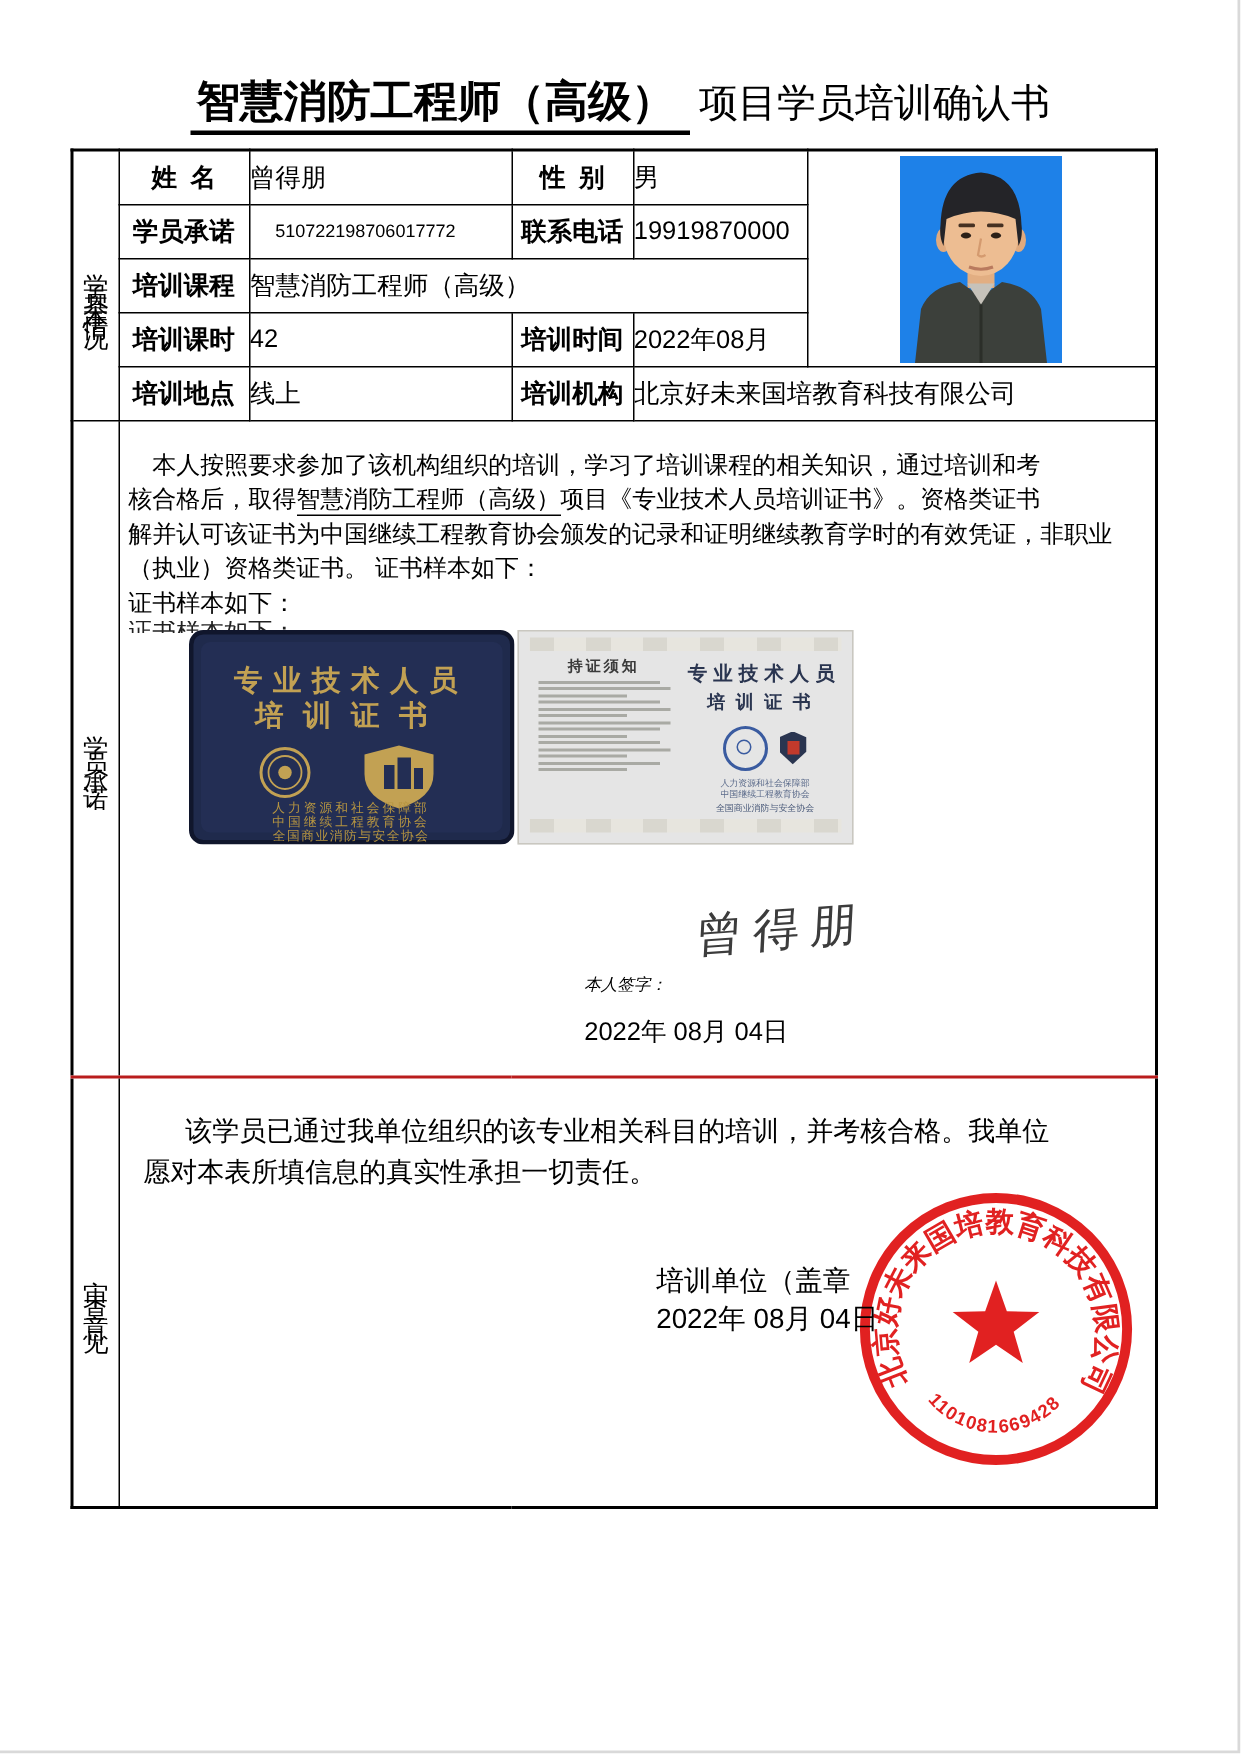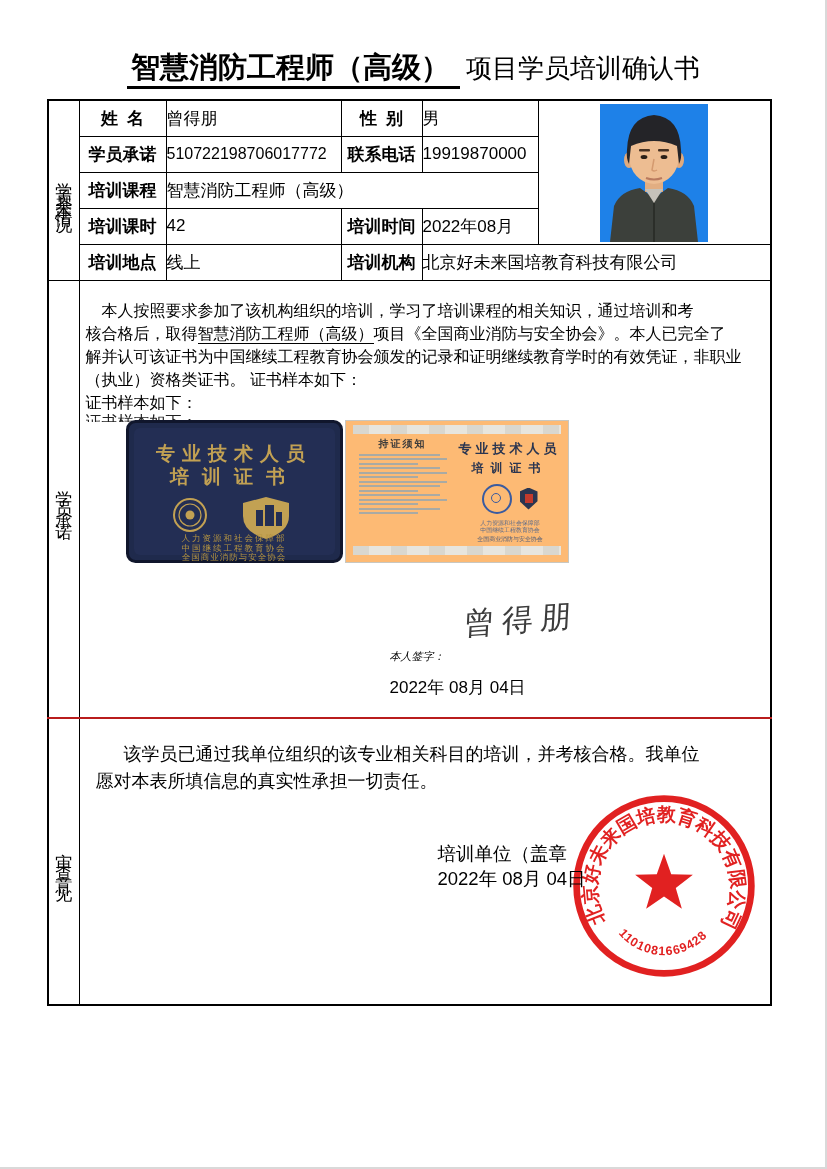--- a/index.html
+++ b/index.html
@@ -11,39 +11,39 @@
   .doc-title .t-bold{font-size:29px;font-weight:bold;border-bottom:3px solid #000;
                      padding:0 10px 3px 4px;}
   .doc-title .t-rest{font-size:26px;font-weight:500;margin-left:6px;}
   
   table.form{position:absolute;left:47px;top:99px;width:723px;border-collapse:collapse;
              table-layout:fixed;border:2.5px solid #000;}
   table.form td{border:1.6px solid #000;font-size:17px;padding:0;overflow:hidden;}
   td.lbl{text-align:center;font-weight:bold;}
   td.lbl.sp2{letter-spacing:9px;text-indent:9px;}
   td.val{padding-left:8px;}
-  td.val.num{font-size:16px;padding-left:0;letter-spacing:0;}
+  td.val.num{font-size:12px;padding-left:17px;letter-spacing:0;}
   tr.arow{height:36px;}
   td.vlab{vertical-align:middle;}
   .vtext{writing-mode:vertical-rl;text-orientation:upright;margin:0 auto;font-size:17px;}
   .vs6{letter-spacing:7px;}
   .vs4{letter-spacing:11px;}
   
   td.photo-cell{vertical-align:top;text-align:center;}
   .photo-svg{display:block;margin:3px auto 0 auto;}
   
   td.sec{vertical-align:top;position:relative;}
   .cmt-lines{padding:18px 0 0 6px;font-size:16px;line-height:23px;}
   .cmt-lines .ln{white-space:nowrap;}
   .cmt-lines .ind{padding-left:16px;}
   .u-seg{border-bottom:1.6px solid #000;padding-bottom:1px;}
   .clip-line{height:8px;overflow:hidden;white-space:nowrap;font-size:16px;line-height:16px;color:#222;}
   .certs{display:flex;margin:-2px 16px 0 2px;padding-left:44px;}
   .cert-cover{position:relative;width:217px;height:143px;}
-  .cert-page{position:relative;width:224px;height:143px;background:#fdba74;
+  .cert-page{position:relative;width:224px;height:143px;background:#e5e5e5;
              border:1px solid #c9c7c0;box-sizing:border-box;margin-left:2px;padding:2px 5px;}
   .wm-strip{height:9px;margin:2px 2px;background:repeating-linear-gradient(90deg,#d9d7cf 0 16px,#e7e5de 16px 38px);}
   .page-cols{display:flex;height:108px;}
   .pg-left{width:50%;padding:1px 6px 0 4px;box-sizing:border-box;}
   .pg-right{width:50%;text-align:center;padding-top:4px;box-sizing:border-box;}
   .notice-title{font-family:"Liberation Serif","DejaVu Serif",serif;font-size:10px;font-weight:bold;
                 text-align:center;color:#3a3a3a;letter-spacing:2px;margin-bottom:3px;}
   .tl{height:2px;background:#a9aaa4;margin:2.5px 4px;}
   .tl.s{width:62%;}
   .tl.m{width:85%;}
@@ -147,21 +147,21 @@
       <td class="val" colspan="2">北京好未来国培教育科技有限公司</td>
     </tr>
 
     <tr style="height:438px;">
       <td class="vlab">
         <div class="vtext vs4">学员承诺</div>
       </td>
       <td class="sec" colspan="5">
         <div class="cmt-lines">
           <div class="ln ind">本人按照要求参加了该机构组织的培训，学习了培训课程的相关知识，通过培训和考</div>
-          <div class="ln"><span>核合格后，取得</span><span class="u-seg">智慧消防工程师（高级）</span><span>项目《全国商业消防与安全协会》。本人已完全了</span></div>
+          <div class="ln"><span>核合格后，取得</span><span class="u-seg">智慧消防工程师（高级）</span><span>项目《专业技术人员培训证书》。资格类证书</span></div>
           <div class="ln">解并认可该证书为中国继续工程教育协会颁发的记录和证明继续教育学时的有效凭证，非职业</div>
           <div class="ln">（执业）资格类证书。 证书样本如下：</div>
           <div class="ln">证书样本如下：</div>
           <div class="clip-line">证书样本如下：</div>
         </div>
 
         <div class="certs">
           <svg class="cert-cover" width="217" height="143" viewBox="0 0 217 143">
             <rect x="1.5" y="1.5" width="214" height="140" rx="8" fill="#1f2a4c" stroke="#10162c" stroke-width="3"></rect>
             <rect x="8" y="8" width="201" height="127" rx="6" fill="#232e54"></rect>

